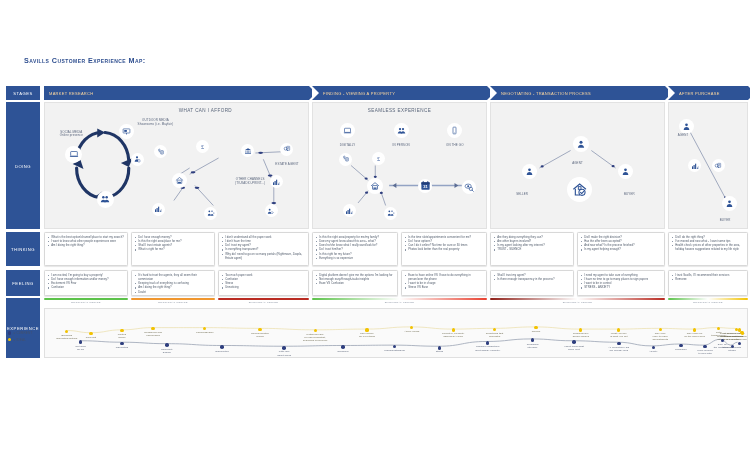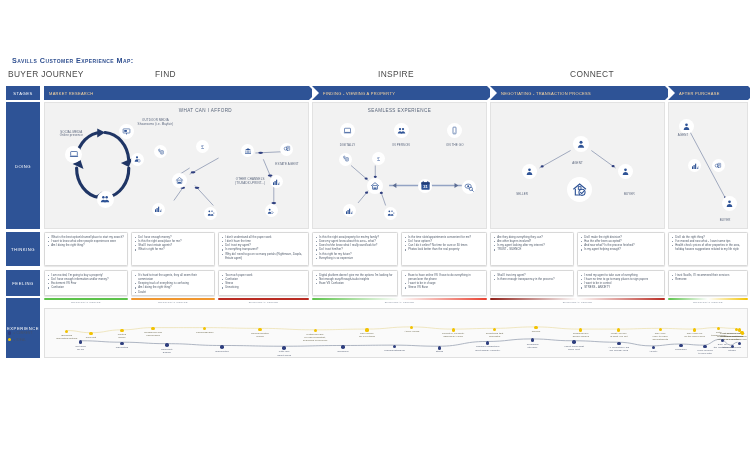--- a/index.html
+++ b/index.html
@@ -6,21 +6,21 @@
   body{
     width:750px;height:450px;overflow:hidden;
     background:#ffffff;
     font-family:"Liberation Sans","DejaVu Sans",sans-serif;
     color:#3d4a5c;
   }
   .page{position:relative;width:750px;height:450px;}
 
   
   .title{
-    position:absolute;left:12px;top:56px;
+    position:absolute;left:24px;top:56px;
     font-size:7.2px;font-weight:bold;letter-spacing:.45px;
     color:#2e4e8f;font-variant:small-caps;text-transform:capitalize;
     white-space:nowrap;
   }
 
   
   .journey-band{position:absolute;left:0;top:69px;width:750px;height:15px;}
   .journey-lbl{
     position:absolute;top:0;font-size:8.4px;color:#4a4a4a;
     letter-spacing:.35px;white-space:nowrap;
@@ -119,26 +119,20 @@
   .legend i{width:3.4px;height:3.4px;border-radius:50%;display:inline-block;margin-right:2px;}
   .legend em{font-style:normal;font-size:3px;color:#44506a;letter-spacing:.2px;}
 </style>
 </head>
 <body>
 
 <div class="page">
 
   <div class="title">Savills Customer Experience Map:</div>
 
-  <div class="journey-band" id="journeyBand">
-      <div class="journey-lbl" style="left: 8px;">BUYER JOURNEY</div>
-      <div class="journey-lbl" style="left: 155px;">FIND</div>
-      <div class="journey-lbl" style="left: 378px;">INSPIRE</div>
-      <div class="journey-lbl" style="left: 570px;">CONNECT</div>
-    </div>
 
   <div id="sidebarRows">
       <div class="sidebar" style="top: 86px; height: 14px;">
         <span>STAGES</span>
       </div>
       <div class="sidebar" style="top: 102px; height: 127px;">
         <span>DOING</span>
       </div>
       <div class="sidebar" style="top: 232px; height: 34px;">
         <span>THINKING</span>

